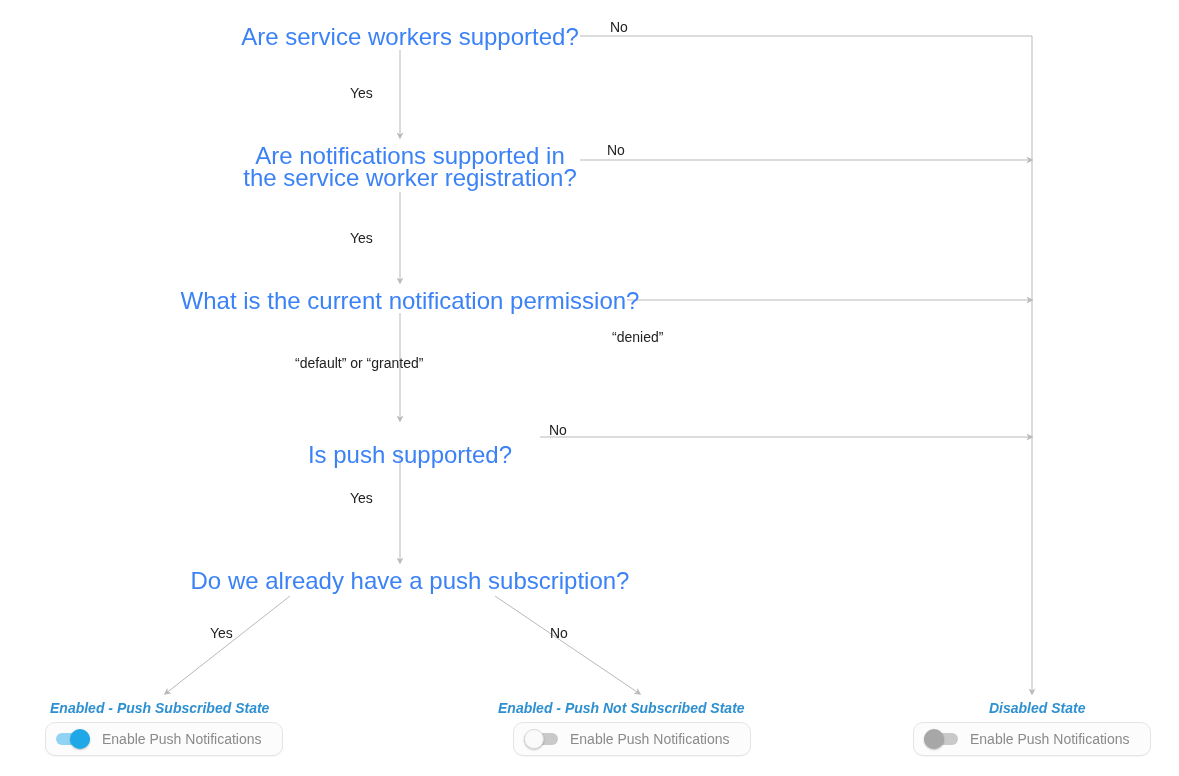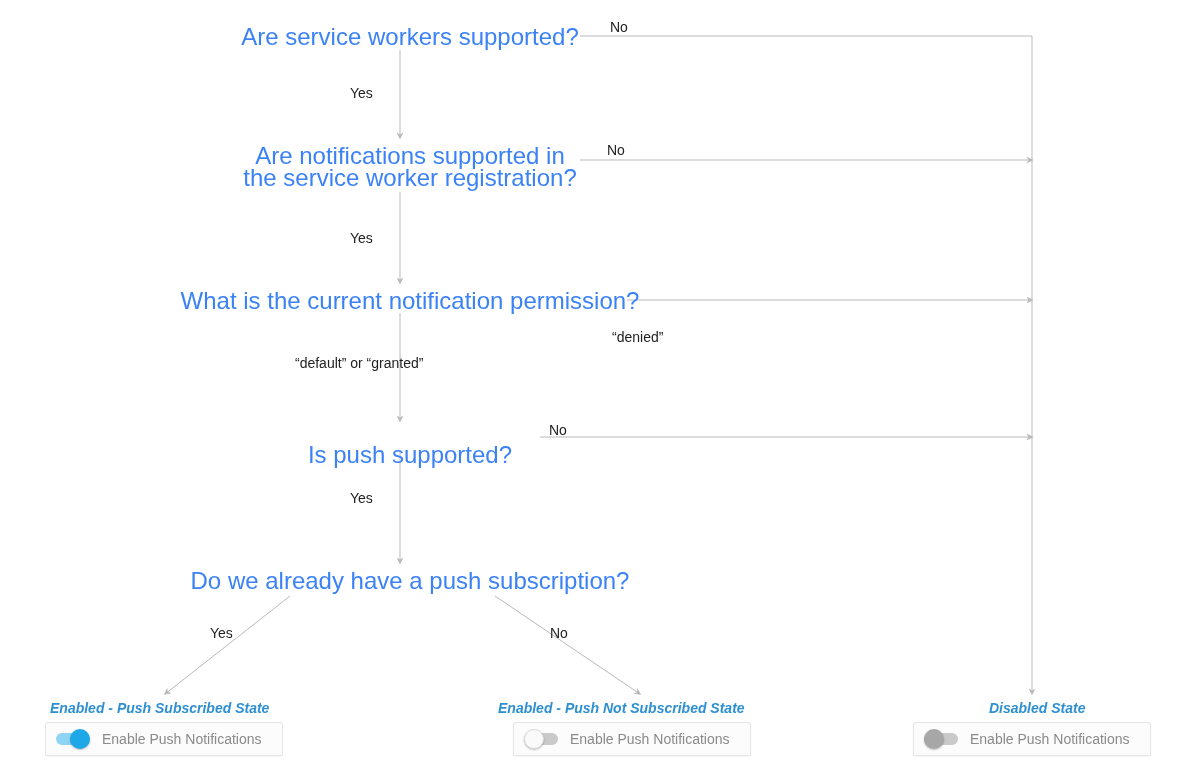--- a/index.html
+++ b/index.html
@@ -2,21 +2,21 @@
 <html><head>
 <meta charset="utf-8">
 <style>
   html,body{margin:0;padding:0;width:1179px;height:776px;background:transparent;font-family:"Helvetica Neue",Arial,sans-serif;color:#222;}
   .canvas{position:relative;width:1179px;height:776px;}
   .q{position:absolute;font-size:24px;line-height:22px;color:#3b82f6;text-align:center;}
   .edge-label{position:absolute;font-size:14px;color:#222;}
   .state-title{position:absolute;font-size:14px;font-style:italic;font-weight:600;color:#2e90d0;}
   .toggle-box{
     position:absolute;width:238px;height:34px;
-    background:#fcfcfc;border:1px solid #e5e5e5;border-radius:2px;
+    background:#fcfcfc;border:1px solid #e5e5e5;border-radius:10px;
     box-shadow:0 1px 1px rgba(0,0,0,0.04);
     display:flex;align-items:center;
     padding:0 10px;box-sizing:border-box;
   }
   .toggle-box .label{font-size:14px;color:#8a8a8a;margin-left:12px;}
   .sw{position:relative;width:34px;height:18px;}
   .sw .track{position:absolute;left:0;right:0;top:3px;height:12px;border-radius:6px;}
   .sw .knob{position:absolute;top:-1px;width:20px;height:20px;border-radius:50%;box-shadow:0 1px 2px rgba(0,0,0,0.25);}
   .sw.on .track{background:#8fd4f5;}
   .sw.on .knob{background:#1ea8e8;left:14px;}

